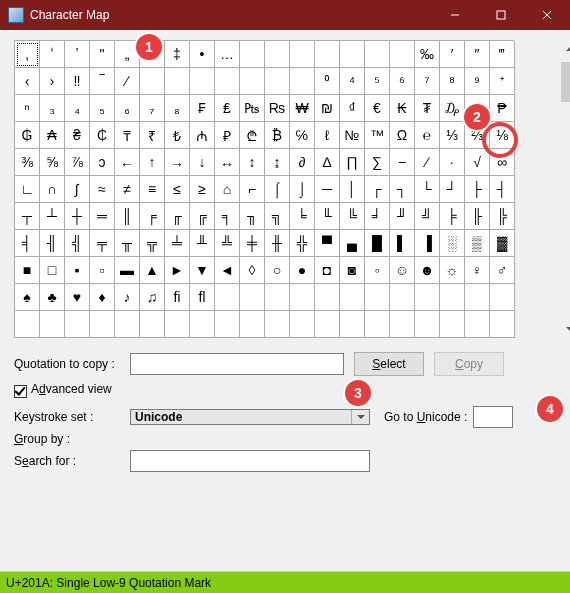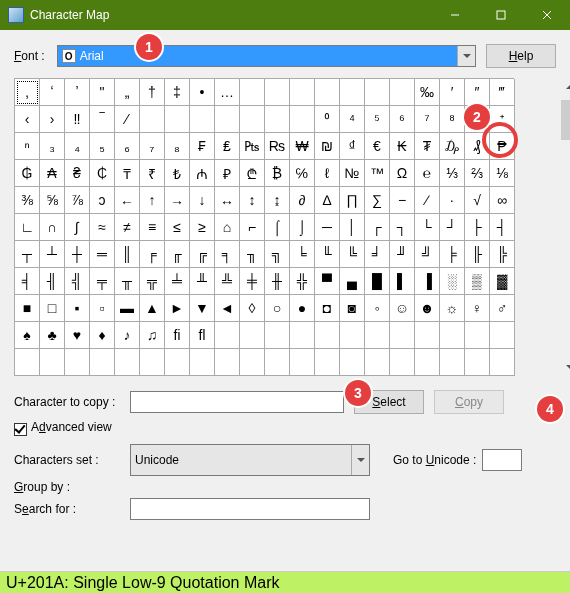--- a/index.html
+++ b/index.html
@@ -1,18 +1,18 @@
 <!DOCTYPE html>
 <html><head>
 <meta charset="utf-8">
 <style>
   * { box-sizing: border-box; font-family: "Segoe UI", Tahoma, sans-serif; }
   html, body { margin: 0; padding: 0; }
   body { width: 570px; height: 593px; background: #fff; overflow: hidden; }
-  .titlebar { height: 30px; background: #4d7c0f; color: #fff; display: flex; align-items: center; padding-left: 8px; font-size: 12px; }
+  .titlebar { height: 30px; background: #7f1d1d; color: #fff; display: flex; align-items: center; padding-left: 8px; font-size: 12px; }
   .titlebar .appicon { width: 16px; height: 16px; margin-right: 6px; display: inline-block; background: linear-gradient(135deg,#d0e0f0,#60a0d0); border: 1px solid #3060a0; }
   .titlebar .title { flex: 1; }
   .sysbtns { display: flex; height: 30px; }
   .sysbtn { width: 46px; height: 30px; display: flex; align-items: center; justify-content: center; color: #fff; cursor: pointer; }
   .sysbtn svg { stroke: #fff; stroke-width: 1; fill: none; }
   .client { background: #f0f0f0; width: 570px; height: 563px; position: relative; padding: 10px 6px 4px 6px; font-size: 12px; color: #000; }
   .row { display: flex; align-items: center; margin-bottom: 8px; }
   .lbl { white-space: nowrap; }
   .accel { text-decoration: underline; }
   .fontcombo { flex: 1; margin: 0 10px 0 12px; height: 22px; background: #3399ff; color:#fff; border:1px solid #7a7a7a; display:flex; align-items:center; padding:0 4px; position:relative; }
@@ -28,24 +28,24 @@
   .scroll { position:absolute; right:-22px; top:0; width:17px; height:297px; background:#f0f0f0; display:flex; flex-direction:column;}
   .scrollbtn{width:17px;height:17px;background:#f0f0f0;display:flex;align-items:center;justify-content:center;cursor:pointer;}
   .scrollbtn:after{content:"";border-left:4px solid transparent;border-right:4px solid transparent;}
   .scrollbtn.up:after{border-bottom:4px solid #555;}
   .scrollbtn.dn:after{border-top:4px solid #555;}
   .scrolltrack{flex:1;background:#f0f0f0;position:relative;}
   .scrollthumb{position:absolute;left:0;width:17px;top:5px;height:40px;background:#cdcdcd;}
   .inputbox{ background:#fff;border:1px solid #7a7a7a;height:22px;padding:0 4px;}
   .checkbox{ width:13px;height:13px;border:1px solid #333;display:inline-flex;align-items:center;justify-content:center;margin-right:4px;background:#fff;position:relative;top:2px;}
   .checkbox.checked:after{content:"";position:absolute;left:2px;top:-1px;width:4px;height:8px;border:solid #000;border-width:0 2px 2px 0;transform:rotate(40deg);}
-  .combo{background:#e6e6e6;border:1px solid #7a7a7a;height:32px;display:flex;align-items:center;padding:0 4px;position:relative;}
+  .combo{background:#e6e6e6;border:1px solid #7a7a7a;height:16px;display:flex;align-items:center;padding:0 4px;position:relative;font-weight:bold;}
   .combo .arrowbox{position:absolute;right:0;top:0;bottom:0;width:18px;border-left:1px solid #aaa;display:flex;align-items:center;justify-content:center;}
   .combo .arrowbox:after{content:"";border-left:4px solid transparent;border-right:4px solid transparent;border-top:4px solid #555;}
-  .statusbar{position:absolute;left:0;right:0;bottom:0;height:22px;background:#bef264;border-top:1px solid #ccc;display:flex;align-items:center;padding:0 6px;font-size:16px;}
+  .statusbar{position:absolute;left:0;right:0;bottom:0;height:22px;background:#84cc16;border-top:1px solid #ccc;display:flex;align-items:center;padding:0 6px;font-size:12px;}
   .statusbar .sleft{flex:1;}
   .callout{position:absolute;width:26px;height:26px;border-radius:50%;background:#e53e3e;color:#fff;display:flex;align-items:center;justify-content:center;font-weight:bold;font-size:14px;z-index:20;box-shadow:0 0 0 2px #fff;}
   .ring{position:absolute;width:36px;height:36px;border:4px solid #e53e3e;border-radius:50%;z-index:19;}
 </style>
 </head>
 <body>
 
 <div class="titlebar">
   <span class="appicon"></span>
   <span class="title">Character Map</span>
@@ -64,32 +64,20 @@
         <svg width="10" height="10">
           <line x1="1" y1="1" x2="9" y2="9"></line>
           <line x1="9" y1="1" x2="1" y2="9"></line>
         </svg>
       </div>
   </div>
 </div>
 
 <div class="client">
 
-  <div class="row" style="margin: 4px 8px 10px 8px;">
-    <span class="lbl"><span class="accel">F</span><span id="fl" textcontent="Font :">ont :</span></span>
-    <div class="fontcombo">
-      <span class="tt">O</span>
-      <span>Arial</span>
-      <span class="arrowbox"></span>
-    </div>
-    <div class="btn">
-        <span class="accel">H</span>
-        <span>elp</span>
-      </div>
-  </div>
 
   <div class="gridwrap">
     <div class="grid" id="grid">
         <div class="cell sel">‚</div>
         <div class="cell">ʻ</div>
         <div class="cell">ʼ</div>
         <div class="cell">"</div>
         <div class="cell">„</div>
         <div class="cell">†</div>
         <div class="cell">‡</div>
@@ -310,46 +298,46 @@
     <div class="scroll">
       <div class="scrollbtn up"></div>
       <div class="scrolltrack">
           <div class="scrollthumb"></div>
         </div>
       <div class="scrollbtn dn"></div>
     </div>
   </div>
 
   <div class="row" style="margin: 14px 8px 6px 8px;">
-    <span class="lbl" style="width:116px">Character to copy :</span>
+    <span class="lbl" style="width:116px">Quotation to copy :</span>
     <div class="inputbox" style="flex:0 0 214px"></div>
     <div style="width:10px"></div>
     <div class="btn" style="min-width:70px">
         <span class="accel">S</span>
         <span>elect</span>
       </div>
     <div style="width:10px"></div>
     <div class="btn disabled" style="min-width:70px">
         <span class="accel">C</span>
         <span>opy</span>
       </div>
   </div>
 
   <div class="row" style="margin: 2px 8px 10px 8px;">
     <span class="checkbox checked"></span>
     <span class="lbl"><span>A</span><span class="accel">d</span><span>vanced view</span></span>
   </div>
 
   <div class="row" style="margin: 4px 8px;">
-    <span class="lbl" style="width:116px">Characters set :</span>
+    <span class="lbl" style="width:116px">Keystroke set :</span>
     <div class="combo" style="width:240px">
       <span>Unicode</span>
       <span class="arrowbox"></span>
     </div>
-    <span class="lbl" style="margin-left:23px">Go to <span class="accel">U</span>nicode :</span>
+    <span class="lbl" style="margin-left:14px">Go to <span class="accel">U</span>nicode :</span>
     <div class="inputbox" style="width:40px;margin-left:6px"></div>
   </div>
 
   <div class="row" style="margin: 4px 8px; gap: 45px;">
     <span class="lbl" style="width:116px"><span class="accel">G</span>roup by :</span>
   </div>
 
   <div class="row" style="margin: 4px 8px 0 8px;">
     <span class="lbl" style="width:116px">S<span class="accel">e</span>arch for :</span>
     <div class="inputbox" style="width:240px"></div>

